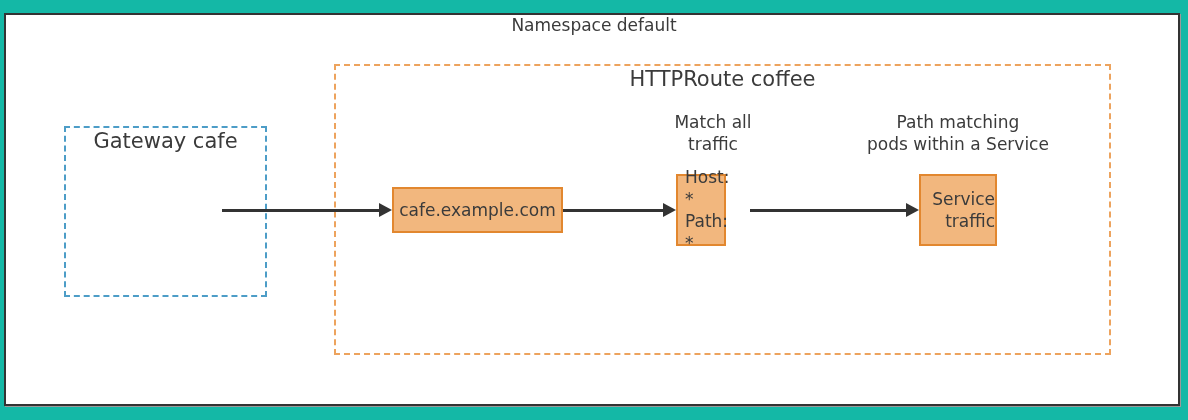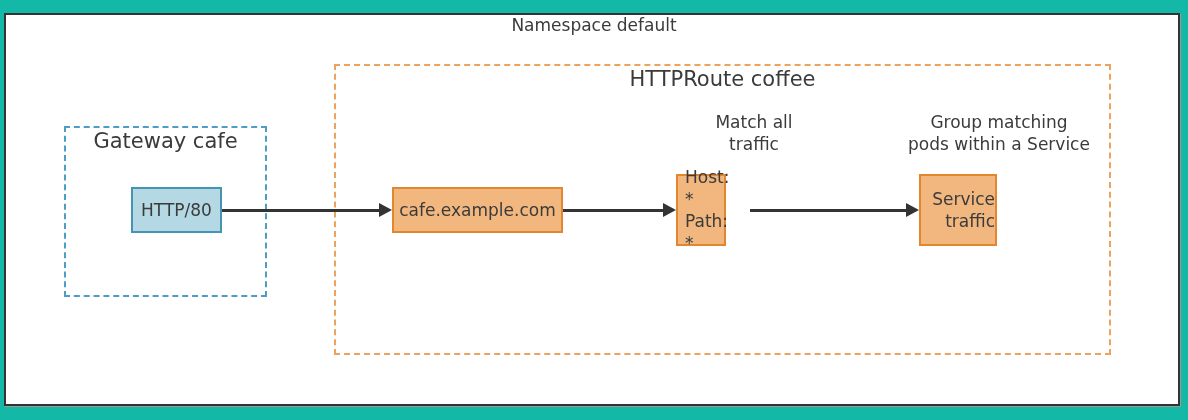--- a/index.html
+++ b/index.html
@@ -82,21 +82,20 @@
                     align-items: flex-start; padding-left: 7px; text-align: left; }
   .service-node   { left: 919px; top: 174px; width: 78px;  height: 72px; align-items: flex-end; }
   
   .annotation {
     position: absolute;
     font-size: 17px;
     line-height: 22px;
     text-align: center;
     white-space: nowrap;
     transform: translateX(-50%);
-    margin-left: 41px;
   }
   .match-annotation   { left: 713px; top: 111px; }
   .service-annotation { left: 958px; top: 111px; }
   
   .arrow {
     position: absolute;
     height: 3px;
     top: 209px;
     background: var(--arrow, #333333);
   }
@@ -121,23 +120,20 @@
   <div class="namespace-title">Namespace default</div>
 
   <div class="group gateway-group">
     <div class="group-label">Gateway cafe</div>
   </div>
 
   <div class="group httproute-group">
     <div class="group-label">HTTPRoute coffee</div>
   </div>
 
-  <div class="node node-blue listener-node">
-    <span>HTTP/80</span>
-  </div>
 
   <div class="node node-orange hostname-node">
     <span>cafe.example.com</span>
   </div>
 
   <div class="node node-orange match-node">
     <span>Host: *</span>
     <span>Path: *</span>
   </div>
 
@@ -145,21 +141,21 @@
     <span>Service</span>
     <span>traffic</span>
   </div>
 
   <div class="annotation match-annotation">
     <div>Match all</div>
     <div>traffic</div>
   </div>
 
   <div class="annotation service-annotation">
-    <div>Group matching</div>
+    <div>Path matching</div>
     <div>pods within a Service</div>
   </div>
 
   <div class="arrow arrow-1">
     <span class="arrowhead"></span>
   </div>
   <div class="arrow arrow-2">
     <span class="arrowhead"></span>
   </div>
   <div class="arrow arrow-3">

